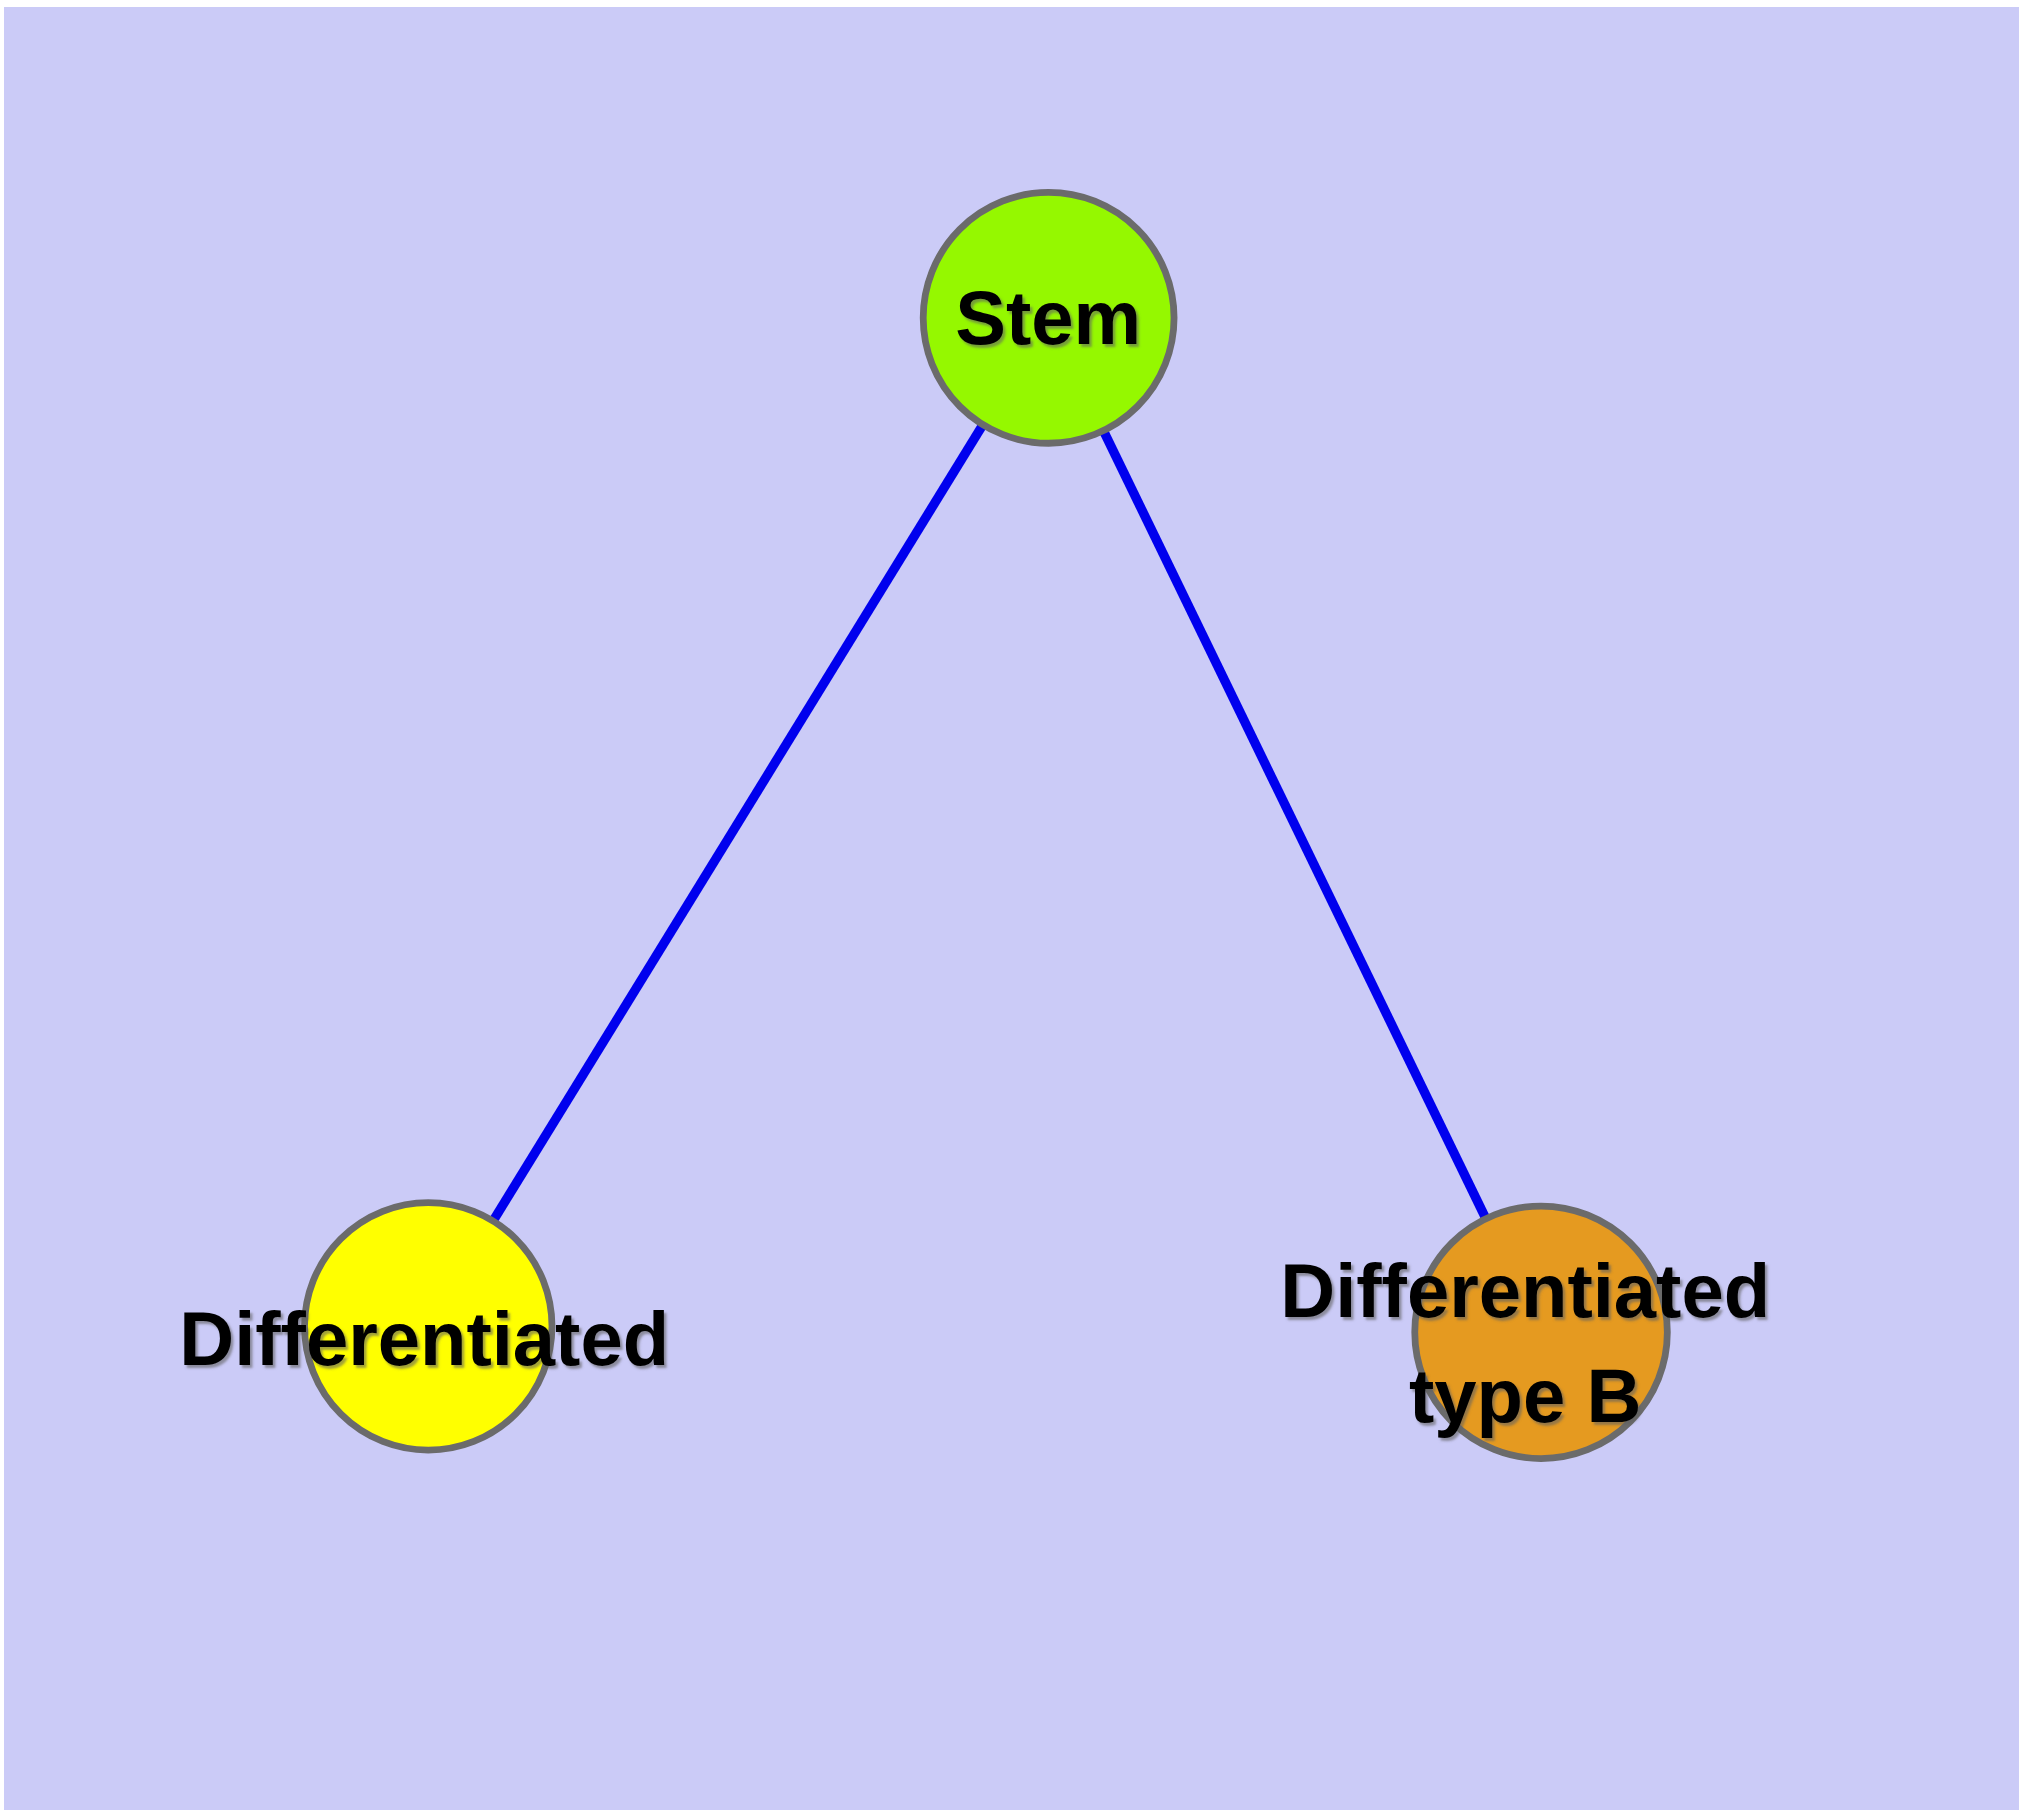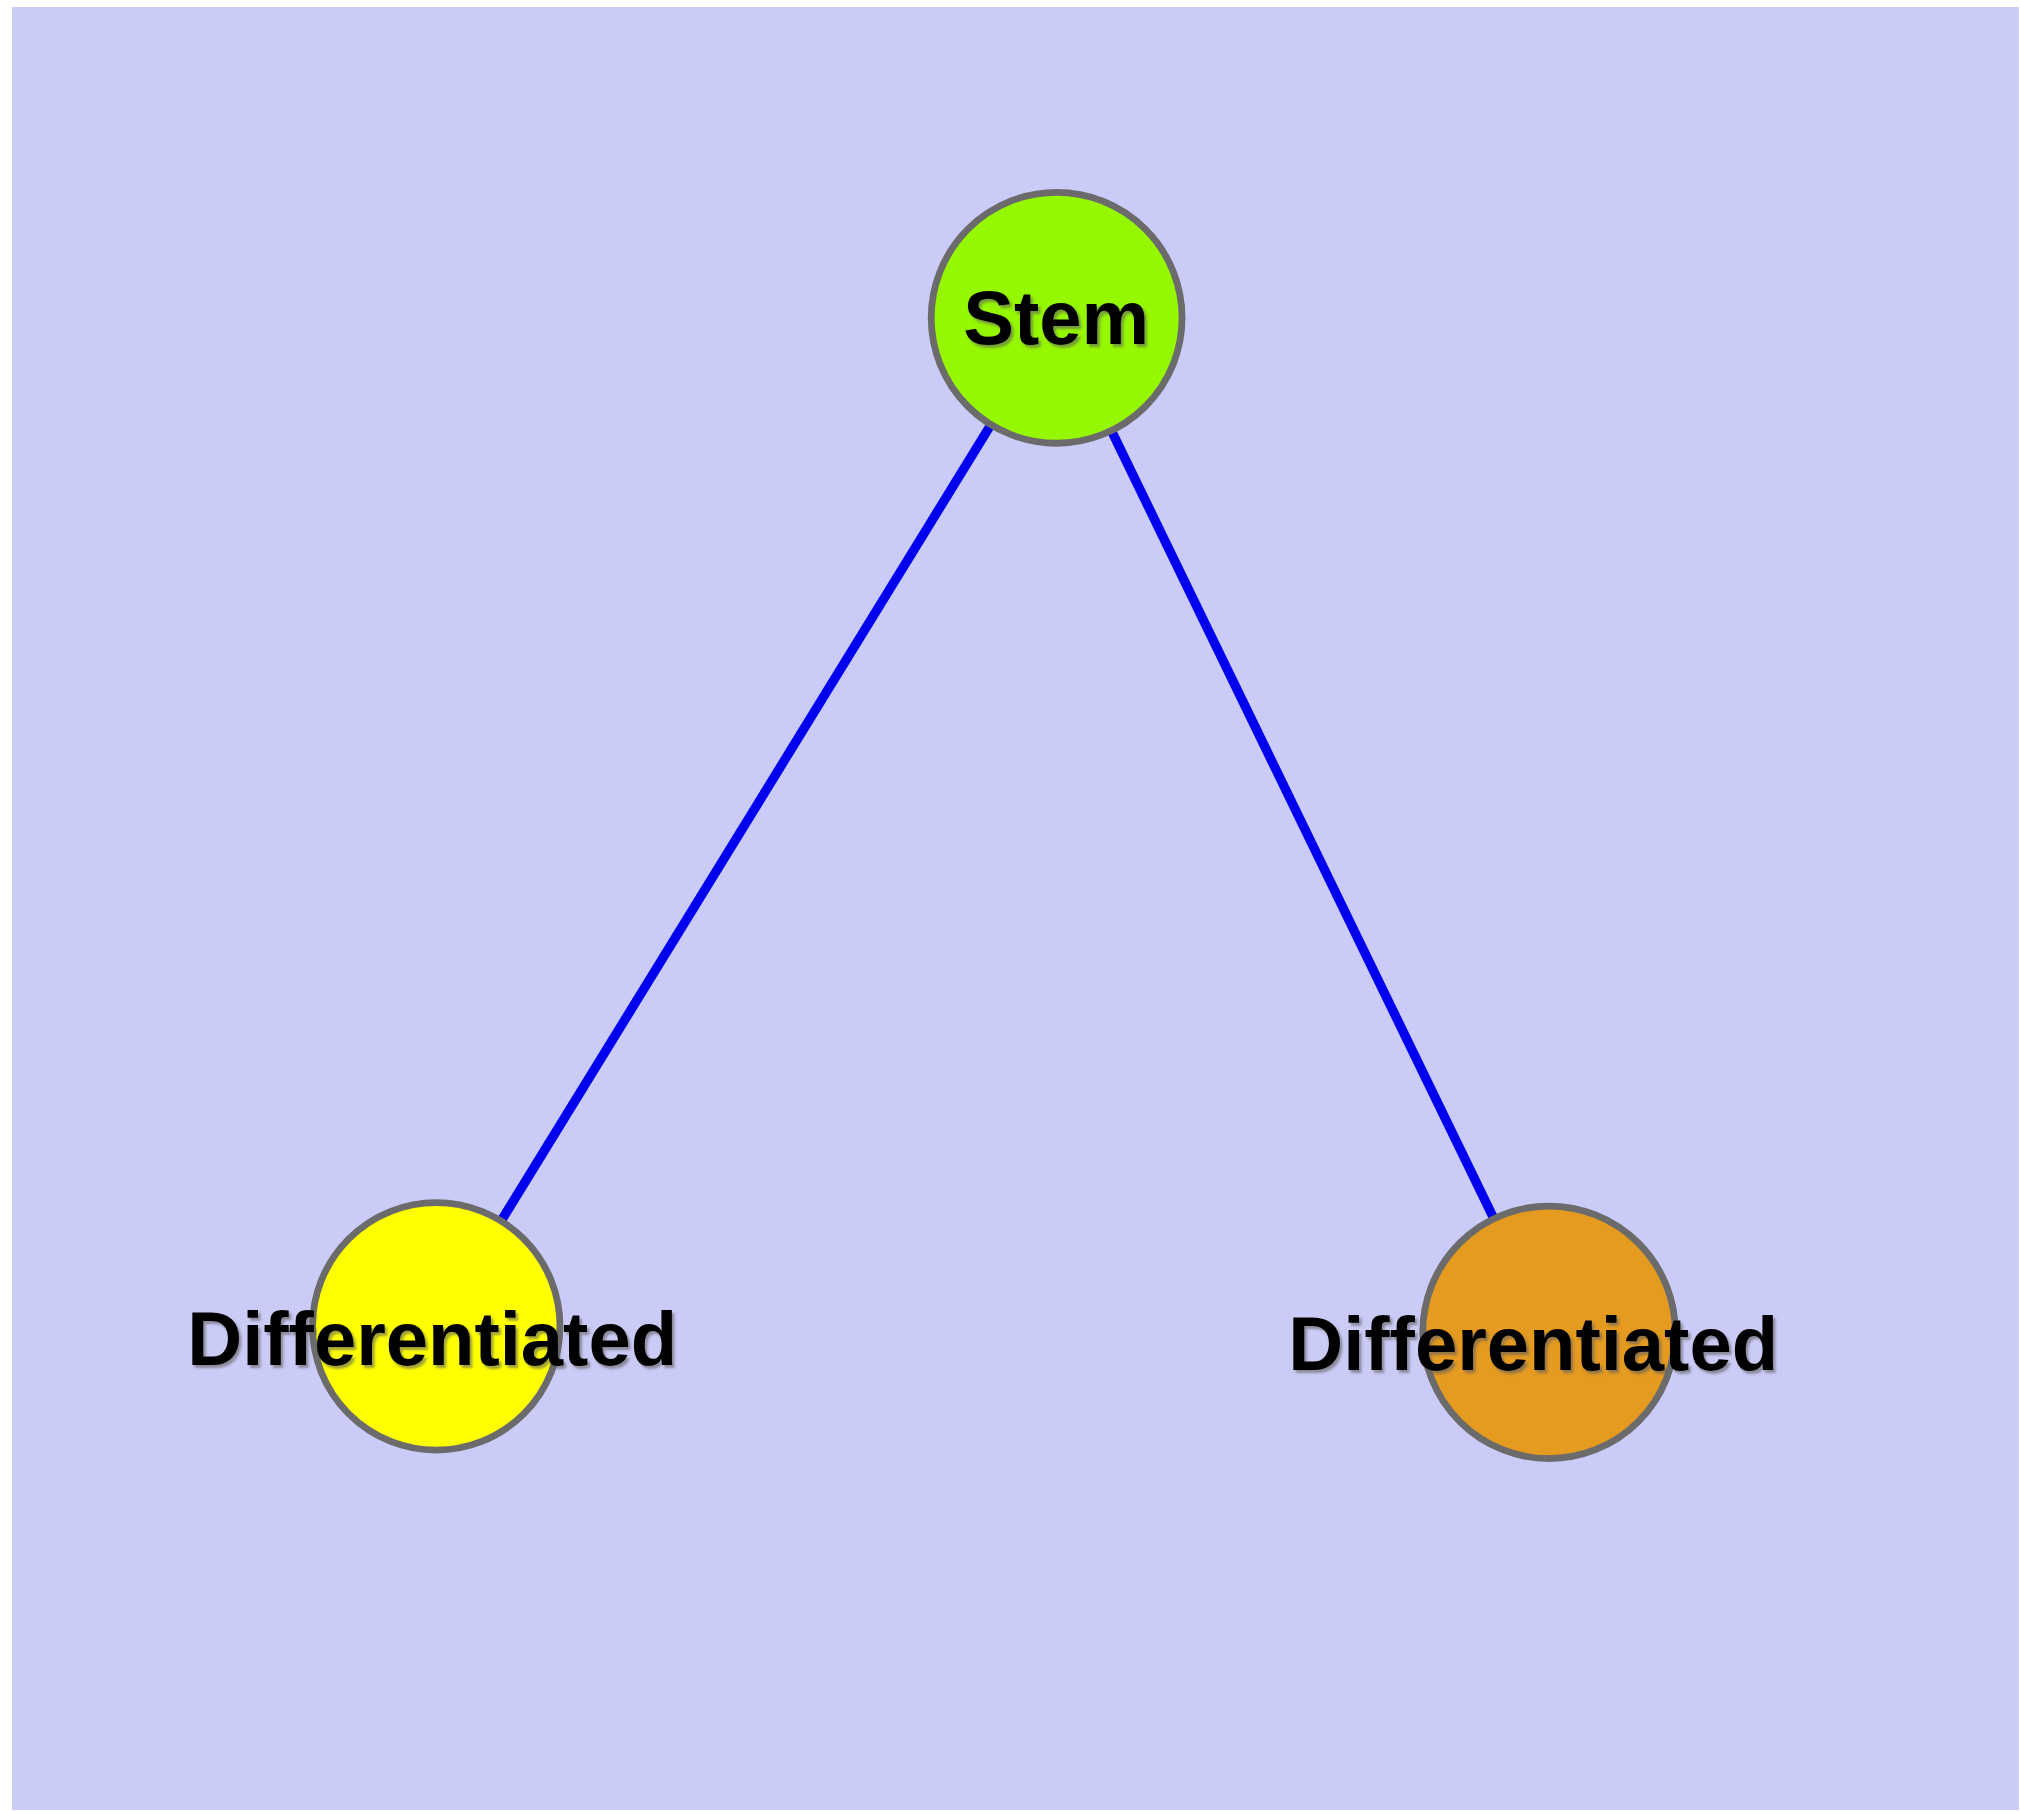--- a/index.html
+++ b/index.html
@@ -14,21 +14,20 @@
     height: 1812px;
     background: #ffffff;
     overflow: hidden;
   }
   .plot-area {
     position: absolute;
     top: 6.8px;
     left: 4.2px;
     right: 2.5px;
     bottom: 1.7px;
-    margin-left: 8px;
   }
   .graph-svg {
     position: absolute;
     top: -6.8px;   
     left: -4.2px;
     width: 2021px;
     height: 1812px;
   }
   .node-label {
     position: absolute;
@@ -63,17 +62,18 @@
     <div class="node-label" style="left:1044px; top:310px;">
       <span class="label-line">Stem</span>
     </div>
 
     <div class="node-label" style="left:420px; top:1331px;">
       <span class="label-line">Differentiated</span>
     </div>
 
     <div class="node-label" style="left:1521px; top:1336px;">
       <span class="label-line">Differentiated</span>
+      <span class="label-line">type B</span>
     </div>
 
   </div>
 </div>
 
 
 </body></html>

